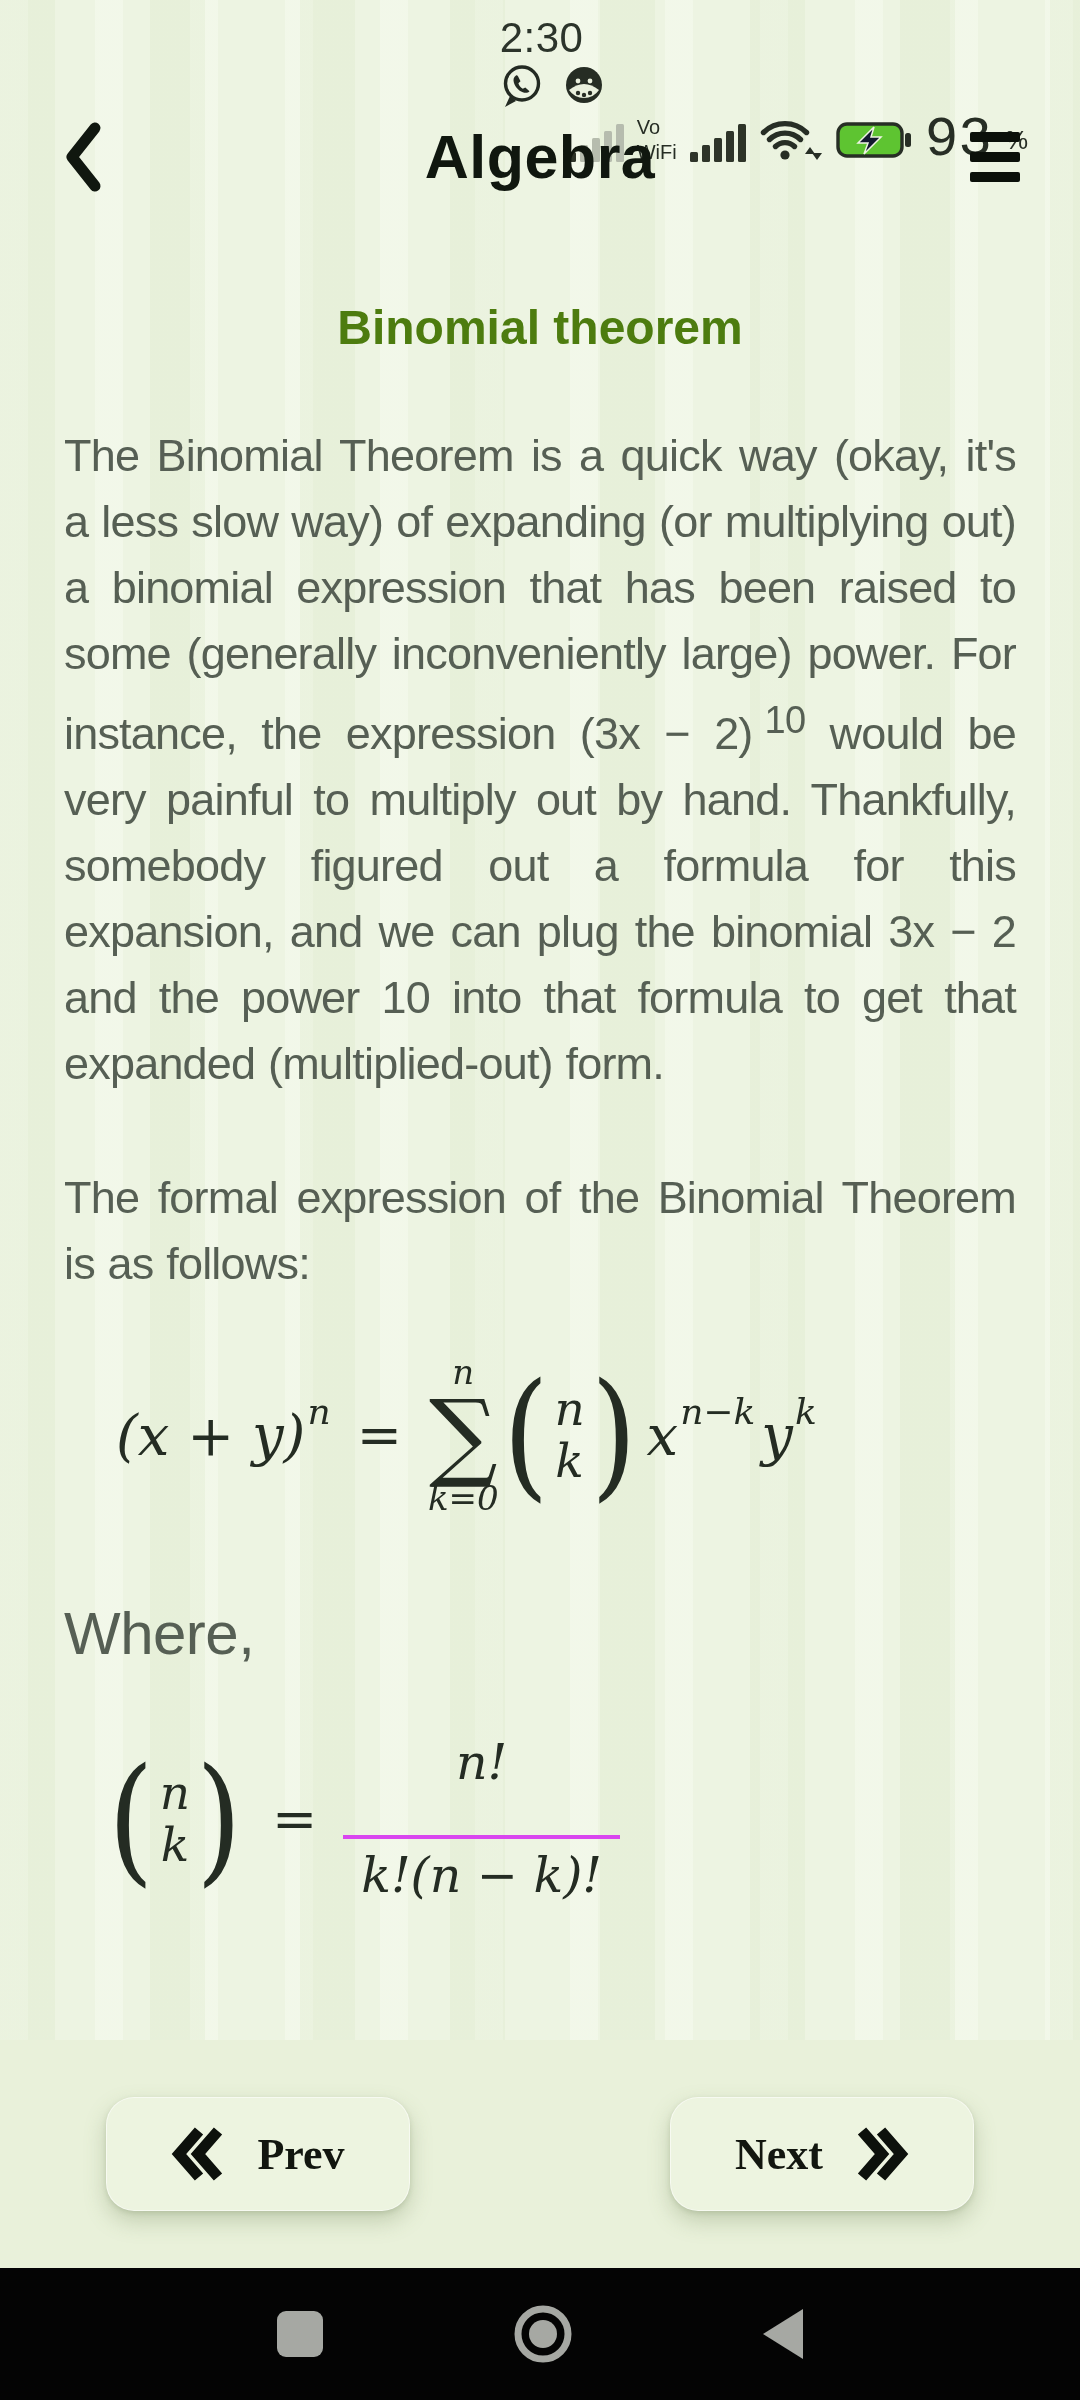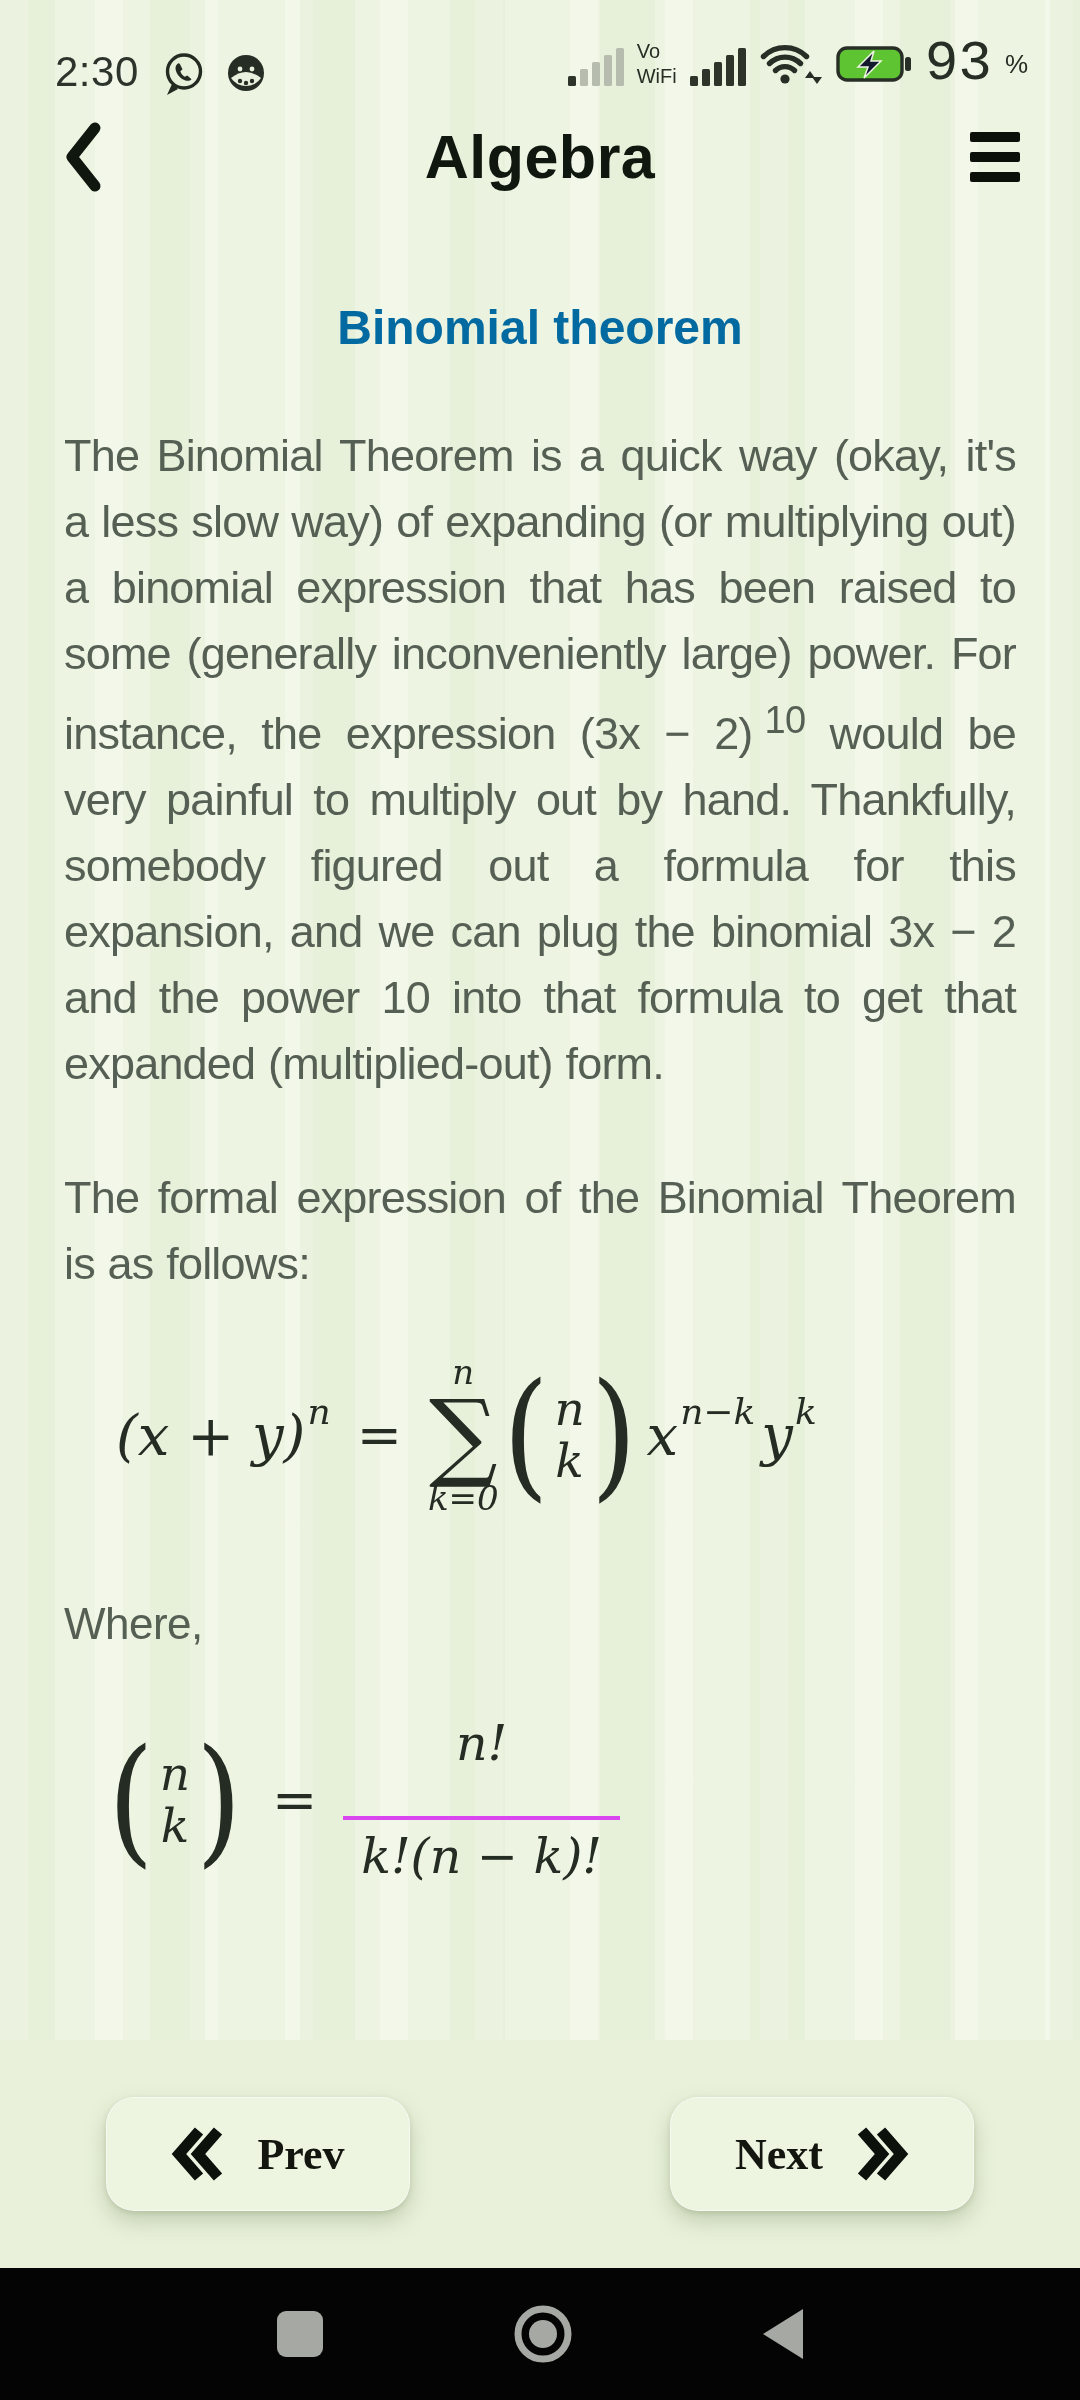--- a/index.html
+++ b/index.html
@@ -10,22 +10,23 @@
       repeating-linear-gradient(90deg, rgba(210,226,188,0.22) 0 55px, rgba(0,0,0,0) 55px 150px),
       repeating-linear-gradient(90deg, rgba(248,252,242,0.45) 0 28px, rgba(0,0,0,0) 28px 95px),
       #edf4e2;
     color:#565f54;
     display:flex; flex-direction:column;
   }
 
   
   .status-bar {
     height:96px; padding:14px 52px 0 55px;
-    display:flex; align-items:flex-end; flex-shrink:0;
+    display:flex; align-items:center; flex-shrink:0;
     color:#2c342b;
+    flex-direction:column;
   }
   .clock { font-size:42px; font-weight:500; letter-spacing:0.5px; }
   .sb-left-icons { display:flex; align-items:center; gap:16px; margin-left:22px; }
   .sb-right { margin-left:auto; display:flex; align-items:center; gap:13px; }
   .vowifi { font-size:20px; line-height:25px; font-weight:500; color:#272e25; }
   .batt-wrap { display:flex; align-items:center; gap:3px; }
   .batt-pct { font-size:56px; font-weight:500; color:#272e25;font-family:Liberation Mono, monospace; }
   .batt-sign { font-size:26px; font-weight:500; color:#272e25; }
 
   
@@ -38,28 +39,28 @@
     font-size:61px; font-weight:700; color:#10170f; letter-spacing:0.5px;
   }
   .back-btn { width:46px; height:74px; display:flex; align-items:center; z-index:2; }
   .menu-btn { margin-left:auto; z-index:2; display:flex; flex-direction:column; gap:10px; cursor:pointer; }
   .menu-btn span { width:50px; height:10px; background:#0b100a; border-radius:2px; }
 
   
   .content { flex:1 1 auto; padding:0 64px; overflow:hidden; }
   .lesson-title {
     margin-top:82px; text-align:center;
-    font-size:48px; font-weight:700; color:#0369a1;
+    font-size:48px; font-weight:700; color:#4d7c0f;
   }
   .body-par {
     margin-top:68px; font-size:45px; line-height:66px;
     text-align:justify; letter-spacing:-0.8px; word-spacing:1px;
   }
   .body-par sup { font-size:38px;margin-left:12px; }
-  .where { margin-top:84px; font-size:44px; letter-spacing:-0.5px; }
+  .where { margin-top:84px; font-size:60px; letter-spacing:-0.5px; }
 
   
   .math {
     font-family:"DejaVu Serif", serif; color:#242c23;
     display:flex; align-items:center;
   }
   .math .mi { font-style:italic; }
   .f1 { margin-top:58px; margin-left:52px; }
   .f2 { margin-top:66px; margin-left:40px; }
   .mrow { display:flex; align-items:center; }

